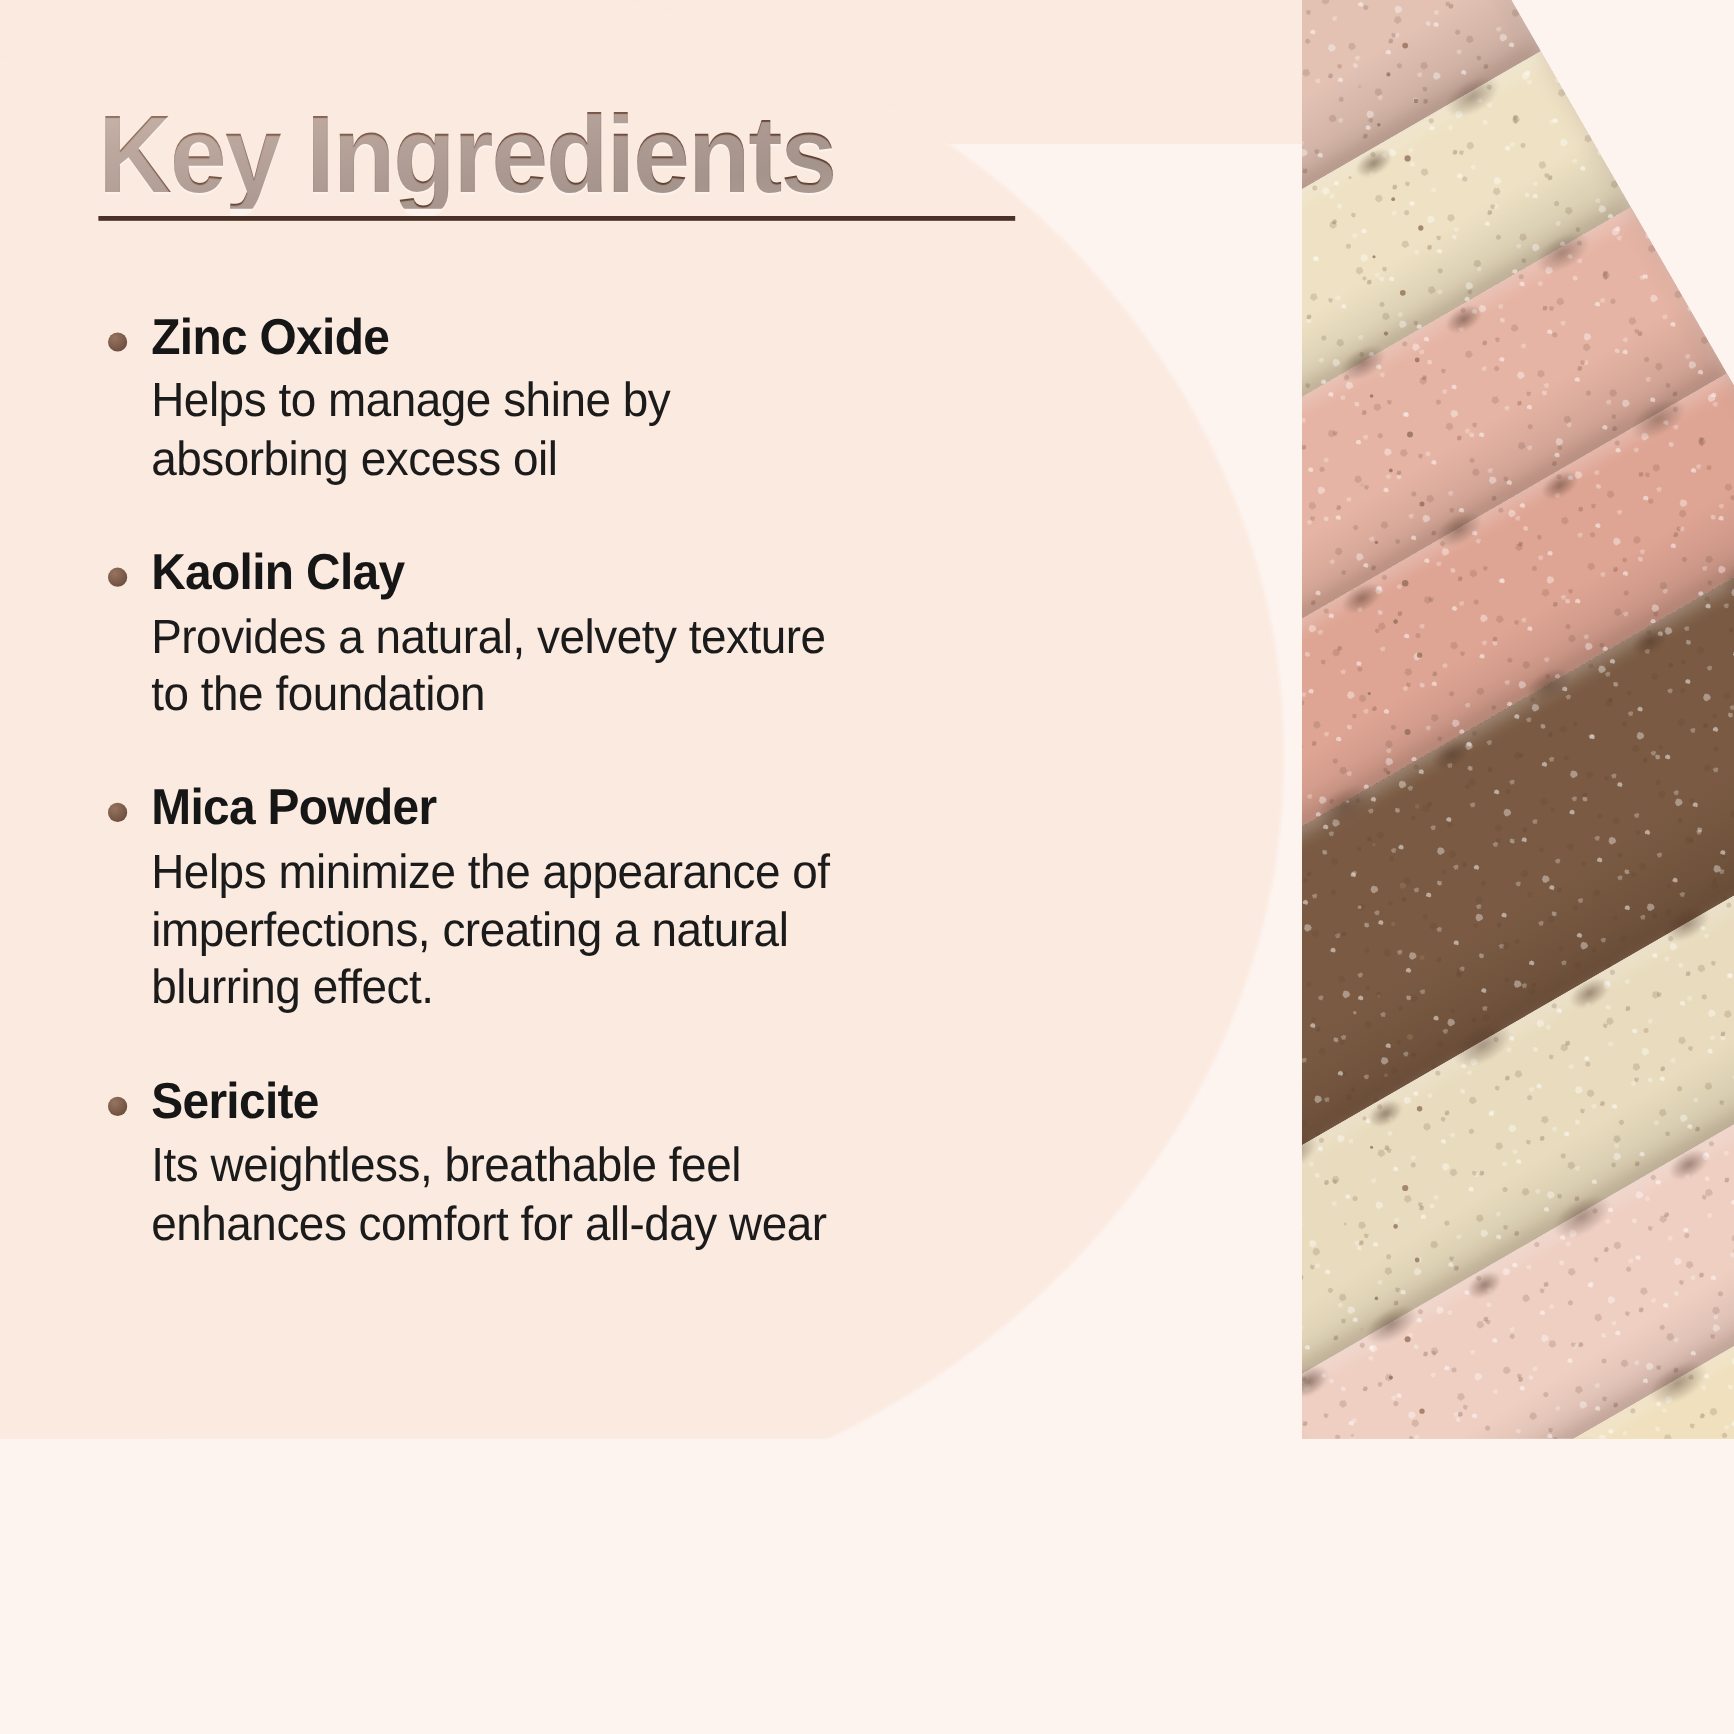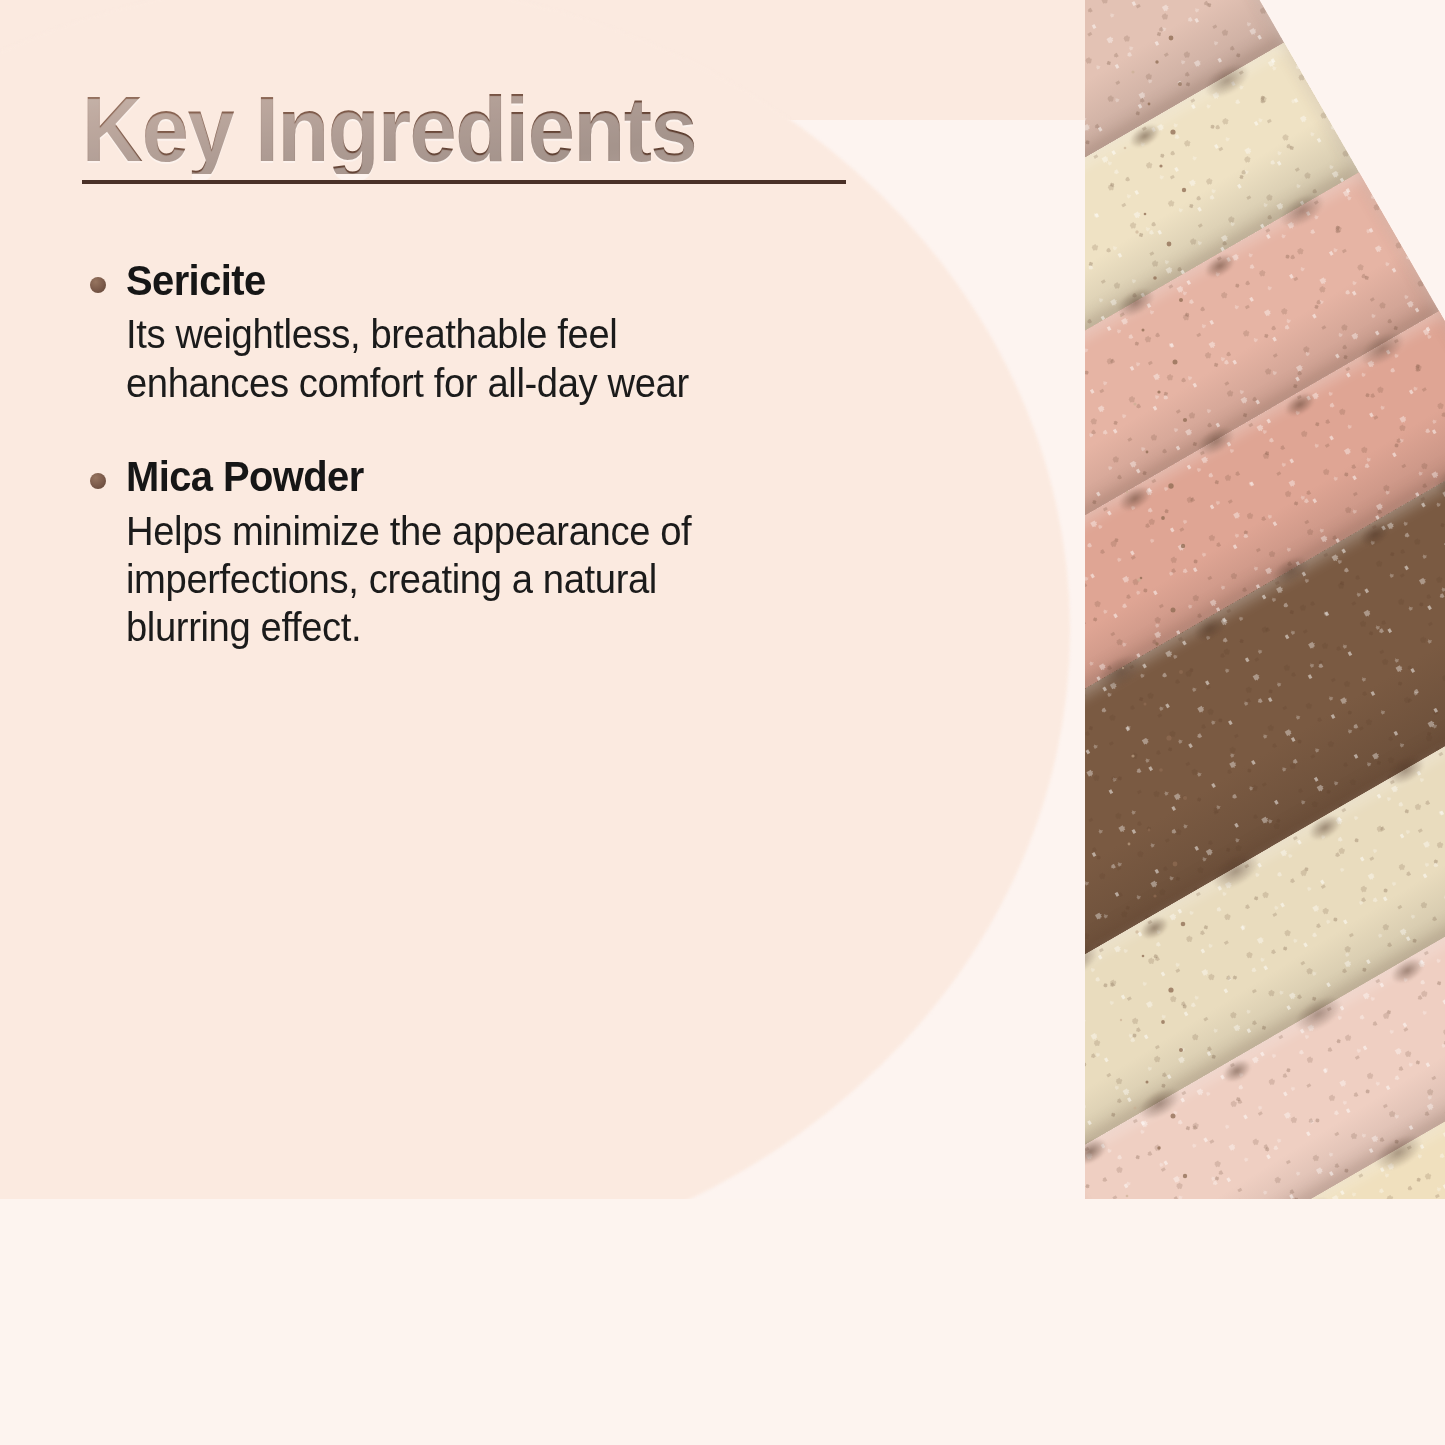--- a/index.html
+++ b/index.html
@@ -313,26 +313,38 @@
   </div>
 
   <div class="title-wrap">
     <h1 class="title">Key Ingredients</h1>
     <div class="title-rule"></div>
   </div>
 
   <ul class="list" id="ingredient-list">
       <li class="item">
         <span class="dot"></span>
-        <div class="item-title">Sericite</div>
-        <div class="item-desc">Its weightless, breathable feel
-enhances comfort for all-day wear</div>
+        <div class="item-title">Zinc Oxide</div>
+        <div class="item-desc">Helps to manage shine by
+absorbing excess oil</div>
+      </li>
+      <li class="item">
+        <span class="dot"></span>
+        <div class="item-title">Kaolin Clay</div>
+        <div class="item-desc">Provides a natural, velvety texture
+to the foundation</div>
       </li>
       <li class="item">
         <span class="dot"></span>
         <div class="item-title">Mica Powder</div>
         <div class="item-desc">Helps minimize the appearance of
 imperfections, creating a natural
 blurring effect.</div>
       </li>
+      <li class="item">
+        <span class="dot"></span>
+        <div class="item-title">Sericite</div>
+        <div class="item-desc">Its weightless, breathable feel
+enhances comfort for all-day wear</div>
+      </li>
     </ul>
 
 </div>
 
 </body></html>

